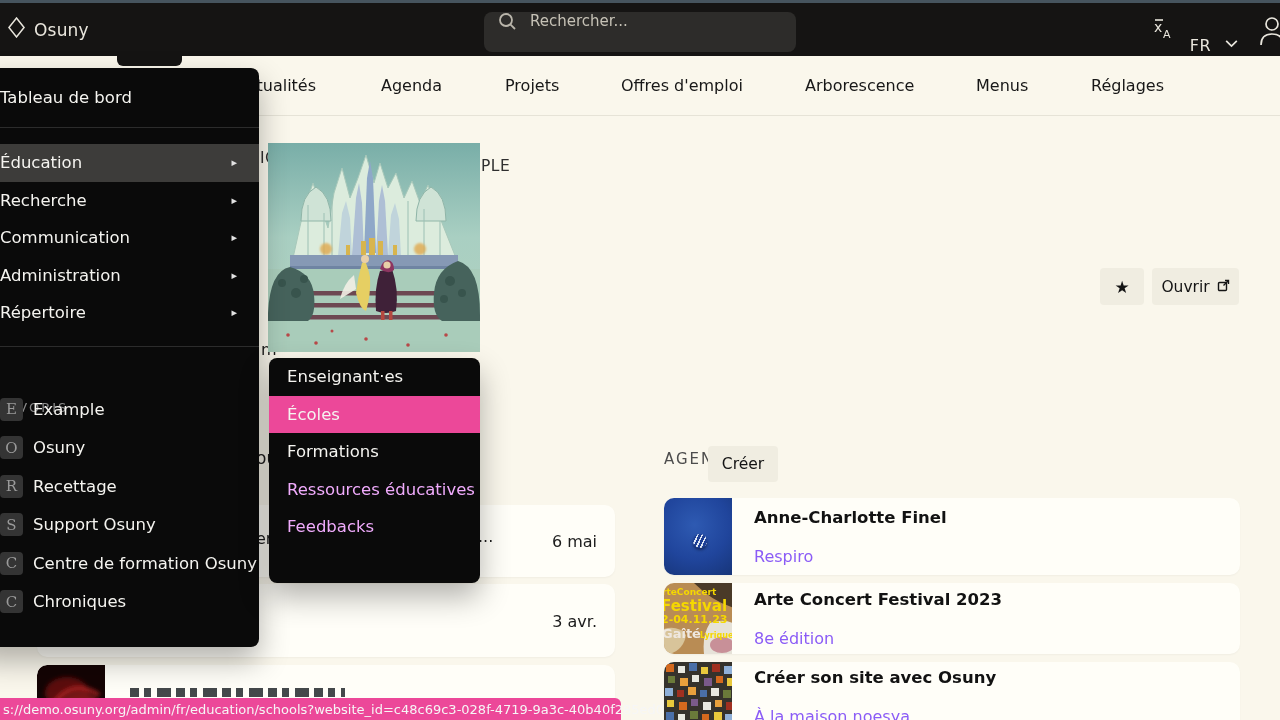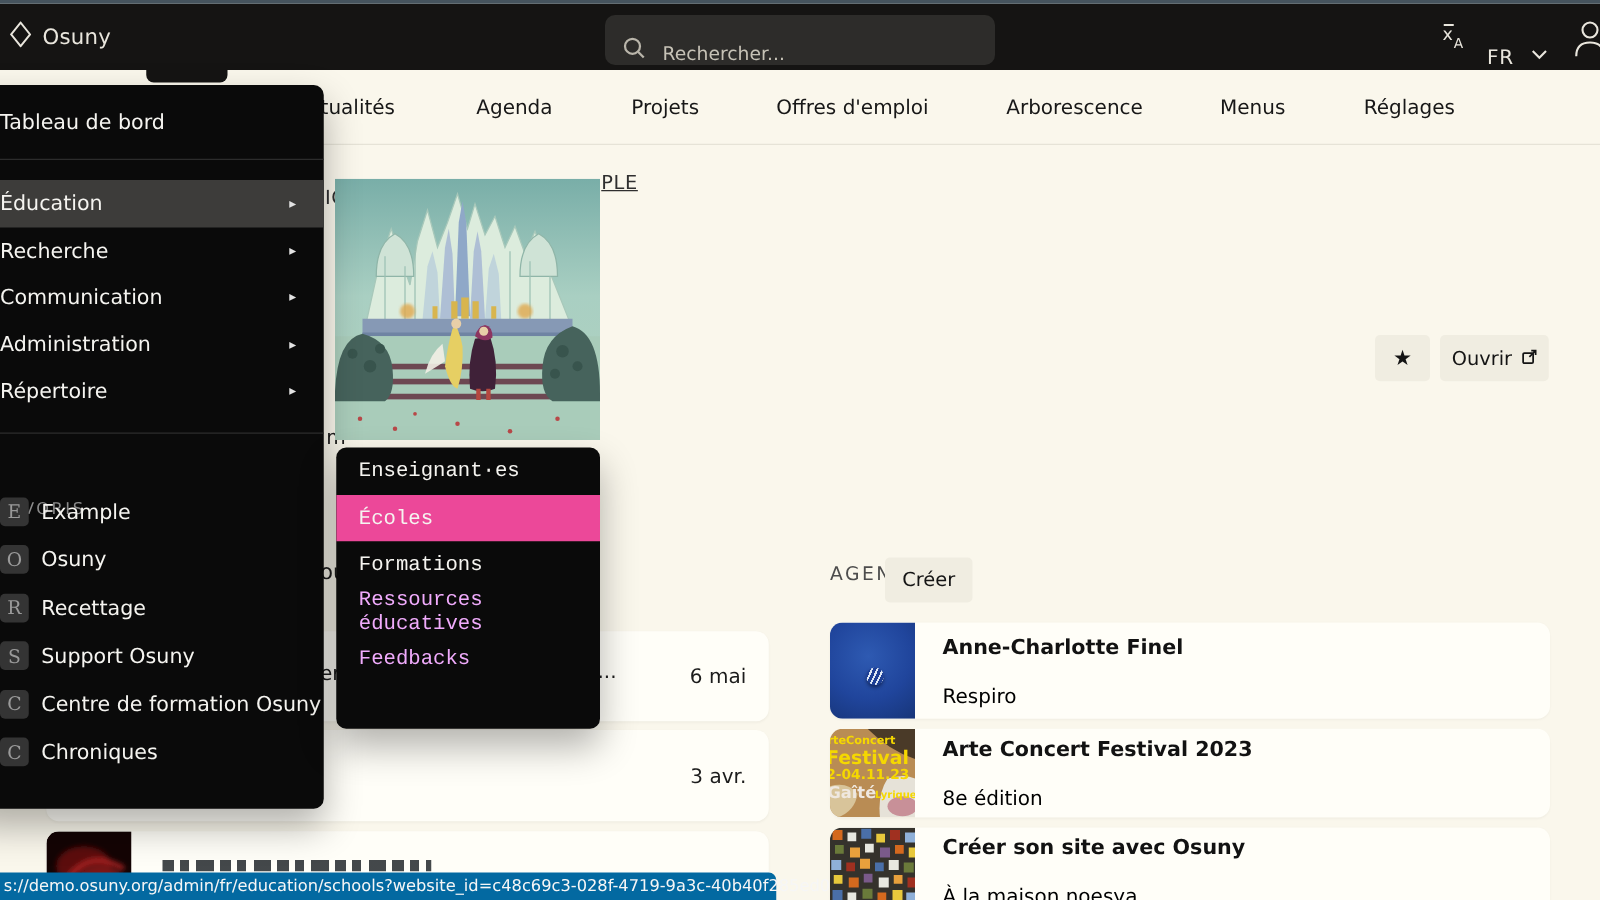--- a/index.html
+++ b/index.html
@@ -5,21 +5,21 @@
   * { margin:0; padding:0; box-sizing:border-box; }
   html,body { width:1280px; height:720px; }
   body { font-family:"DejaVu Sans", sans-serif; }
   #app { position:relative; width:1280px; height:720px; overflow:hidden; background:#faf7ec;padding-left:32px; }
 
   
   .topline { position:absolute; left:0; top:0; width:1280px; height:3px; background:#46545e; z-index:22; }
   .navbar { position:absolute; left:0; top:3px; width:1280px; height:53px; background:#151413; z-index:20; }
   .brand { position:absolute; left:8px; top:0; height:53px; display:flex; align-items:center; gap:9px; color:#e9e6dd; }
   .brand-name { font-size:17px; font-weight:500; letter-spacing:.2px; }
-  .search { position:absolute; left:484px; top:9px; width:312px; height:40px; background:#2d2c2a; border-radius:8px; display:flex; align-items:flex-end; padding:0 14px; gap:13px; }
+  .search { position:absolute; left:484px; top:9px; width:312px; height:40px; background:#2d2c2a; border-radius:8px; display:flex; align-items:flex-start; padding:0 14px; gap:13px; }
   .search input { flex:1; background:transparent; border:none; outline:none; color:#e9e6dd; font-size:15px; font-family:"DejaVu Sans",sans-serif; }
   .search input::placeholder { color:#c6c2b6; opacity:1; }
   .nav-right { position:absolute; right:0; top:0; height:53px; display:flex; align-items:center; gap:14px; padding-right:0; color:#e9e6dd; }
   .lang { display:flex; align-items:center; gap:12px; cursor:pointer;margin-top:31px; }
   .lang-code { font-size:16px; letter-spacing:.5px; }
   .person-wrap { width:26px; height:53px; position:relative; overflow:hidden; }
   .notch { position:absolute; left:117px; top:56px; width:65px; height:10px; background:#151413; border-radius:0 0 6px 6px; z-index:21; }
 
   
   .subnav { position:absolute; left:0; top:56px; width:1280px; height:60px; background:#faf7ec; border-bottom:1px solid #e6e3d7; z-index:1; }
@@ -38,21 +38,21 @@
   .open-btn { position:absolute; left:1152px; top:268px; width:87px; height:37px; font-size:15.5px; z-index:2; display:flex; align-items:center; justify-content:center; gap:7px; }
 
   
   .card { position:absolute; background:#fffef8; border-radius:10px; box-shadow:0 1px 2px rgba(0,0,0,.04); z-index:1; overflow:hidden; }
   .post-card { left:37px; width:578px; }
   .post-date { position:absolute; right:18px; top:50%; transform:translateY(-50%); font-size:16px; color:#1c1c1c; }
   .event-card { left:664px; width:576px; cursor:pointer; }
   .thumb { position:absolute; left:0; top:0; bottom:0; width:68px; overflow:hidden; }
   .event-text { position:absolute; left:90px; top:50%; transform:translateY(-50%); }
   .event-title { font-size:16.5px; font-weight:600; color:#121212; white-space:nowrap; }
-  .event-sub { font-size:16px; color:#000000; margin-top:20px; white-space:nowrap; }
+  .event-sub { font-size:16px; color:#8b5cf6; margin-top:20px; white-space:nowrap; }
   .section-label { position:absolute; font-size:15px; letter-spacing:2px; color:#4d4d4d; z-index:1; }
   .create-btn { position:absolute; left:708px; top:446px; width:70px; height:36px; font-size:15.5px; z-index:1; }
   .clipped-text { position:absolute; left:93px; top:23px; width:215px; height:9px;
     background:repeating-linear-gradient(90deg,#23282c 0 9px,transparent 9px 14px,#23282c 14px 21px,transparent 21px 27px,#23282c 27px 41px,transparent 41px 46px);
     opacity:.85; }
 
   
   .menu { position:absolute; left:-26px; top:68px; width:285px; height:579px; background:#0a0a0a; border-radius:0 8px 8px 8px; z-index:30; box-shadow:0 14px 30px rgba(0,0,0,.3); color:#f5f4f0; }
   .menu-dashboard { height:59px; display:flex; align-items:center; padding-left:26px; font-size:16.5px; cursor:pointer; }
   .menu-divider { height:1px; background:#2c2c2c; }
@@ -62,26 +62,26 @@
   .menu-item.active { background:#3d3c3a; }
   .menu-divider2 { position:absolute; left:0; top:278px; width:285px; height:1px; background:#2c2c2c; }
   .fav-label { position:absolute; left:26px; top:296px; font-size:13px; letter-spacing:2px; color:#8b8b8b;margin-top:36px; }
   .fav-list { position:absolute; left:26px; top:322px; width:259px; }
   .fav-item { height:38.5px; display:flex; align-items:center; gap:10px; cursor:pointer; }
   .fav-avatar { width:23px; height:23px; border-radius:4px; background:#343434; color:#9a9a9a; font-family:"DejaVu Serif",serif; font-size:15px; display:flex; align-items:center; justify-content:center; flex:none; }
   .fav-name { font-size:16.5px; white-space:nowrap; }
 
   
   .submenu { position:absolute; left:269px; top:358px; width:211px; height:225px; background:#0a0a0a; border-radius:8px; z-index:31; box-shadow:0 14px 30px rgba(0,0,0,.3); color:#f5f4f0; overflow:hidden; }
-  .submenu .menu-item { padding-left:18px;font-family:Liberation Mono, monospace; }
+  .submenu .menu-item { padding-left:18px; }
   .submenu .menu-item.active { background:#ec4899; }
   .submenu .menu-item.disabled { color:#f0abfc; cursor:default; }
 
   
-  .statusbar { position:absolute; left:0; top:698px; width:621px; height:22px; background:#0369a1; border-radius:0 6px 0 0; z-index:40; display:flex; align-items:center; padding-left:3px; }
+  .statusbar { position:absolute; left:0; top:698px; width:621px; height:22px; background:#ec4899; border-radius:0 6px 0 0; z-index:40; display:flex; align-items:center; padding-left:3px; }
   .statusbar span { color:#f6f6f6; font-size:13px; white-space:nowrap; }
 
   
   .thumb-blue { background:radial-gradient(circle at 45% 35%, #2e5ab2 0%, #20459c 55%, #173579 100%); }
   .thumb-blue .sphere { position:absolute; left:29px; top:36px; width:14px; height:14px; border-radius:50%;
     background:repeating-linear-gradient(115deg,#dfe8f5 0 1.5px,#1d3f96 1.5px 4px); box-shadow:0 2px 3px rgba(0,0,20,.45); }
   .thumb-fractal { border-radius:10px 0 0 0; }
 </style>
 </head>
 <body>
@@ -138,21 +138,21 @@
     <span class="tab" style="left:237px">Actualités</span>
     <span class="tab" style="left:381px">Agenda</span>
     <span class="tab" style="left:505px">Projets</span>
     <span class="tab" style="left:621px">Offres d'emploi</span>
     <span class="tab" style="left:805px">Arborescence</span>
     <span class="tab" style="left:976px">Menus</span>
     <span class="tab" style="left:1091px">Réglages</span>
   </nav>
 
   <span class="frag hfrag" style="left:260px; top:149px;">IO</span>
-  <span class="frag hfrag" style="left:481px; top:137px;text-decoration:underline;">PLE</span>
+  <span class="frag hfrag" style="left:481px; top:157px;">PLE</span>
   <span class="frag" style="left:261px; top:340px; font-size:16px;">m</span>
   <span class="frag" style="left:256px; top:448px; font-size:17px;">ou</span>
 
   <div class="hero">
     <svg width="212" height="209" viewBox="0 0 212 209">
       <defs>
         <linearGradient id="sky" x1="0" y1="0" x2="0" y2="1">
           <stop offset="0" stop-color="#79aea8"></stop>
             <stop offset=".45" stop-color="#a9cfc2"></stop>
             <stop offset="1" stop-color="#b2d2bf"></stop>

